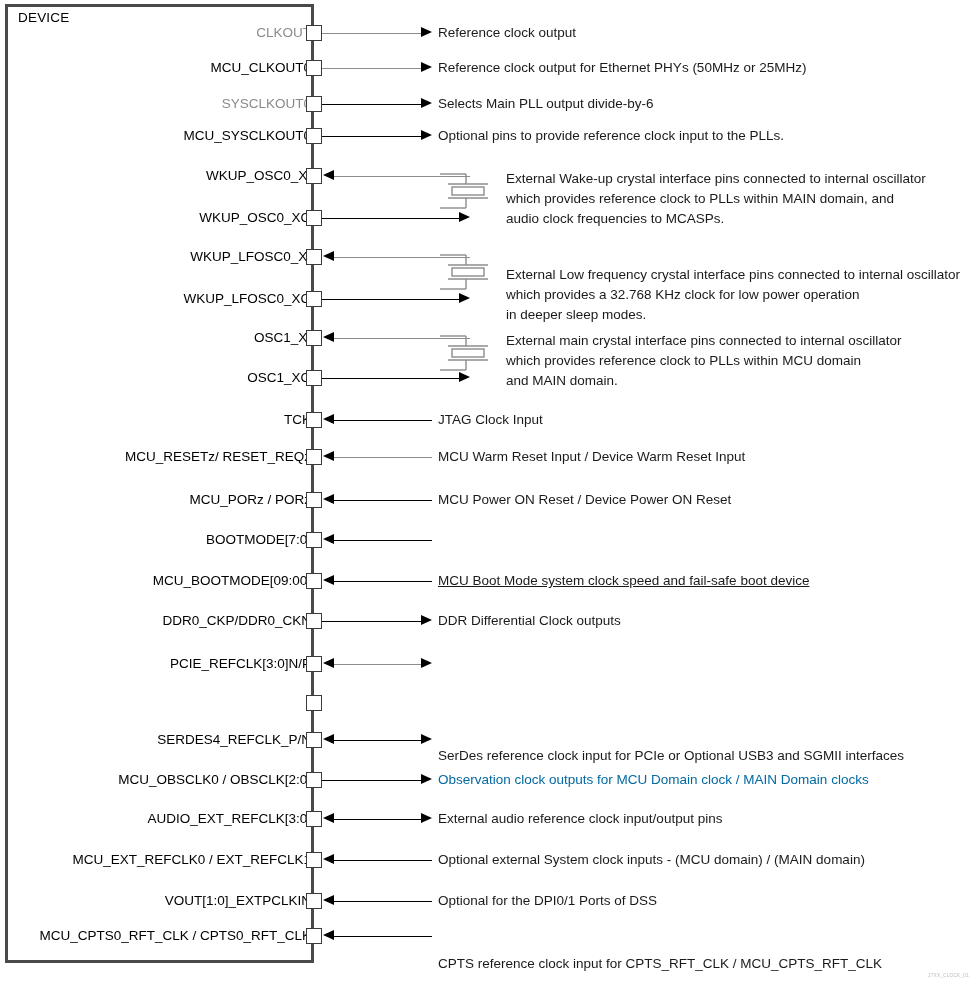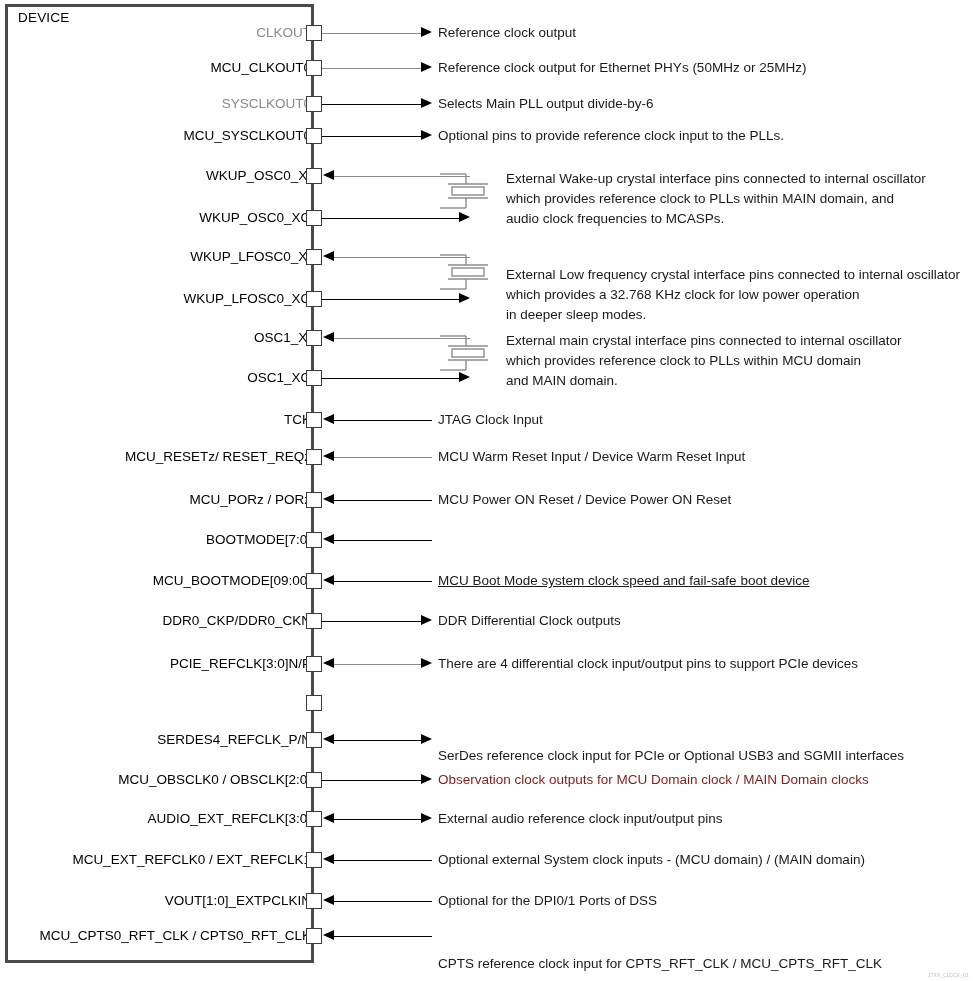--- a/index.html
+++ b/index.html
@@ -90,21 +90,21 @@
 
   
   .desc{
     position:absolute;
     left:438px;
     font-size:13.5px;
     line-height:20px;
     color:#1a1a1a;
     white-space:nowrap;
   }
-  .desc.gray{ color:#7f1d1d; }
+  .desc.gray{ color:#0369a1; }
 
   .desc-block{
     position:absolute;
     left:506px;
     font-size:13.5px;
     line-height:20px;
     color:#1a1a1a;
     white-space:nowrap;
   }
 
@@ -238,21 +238,20 @@
         <div class="wire" style="left: 322px; width: 99px;"></div>
         <div class="arrow-r" style="left: 421px;"></div>
         <div class="desc" style="top: 0px; line-height: 18px;">DDR Differential Clock outputs</div>
       </div>
       <div class="row" style="top: 655px;">
         <div class="pin-label">PCIE_REFCLK[3:0]N/P</div>
         <div class="pin-box"></div>
         <div class="wire gray" style="left: 334px; width: 87px;"></div>
         <div class="arrow-r" style="left: 421px;"></div>
         <div class="arrow-l" style="left: 323px;"></div>
-        <div class="desc" style="top: 0px; line-height: 18px;">There are 4 differential clock input/output pins to support PCIe devices</div>
       </div>
       <div class="row" style="top: 694px;">
         <div class="pin-box"></div>
       </div>
       <div class="row" style="top: 731px;">
         <div class="pin-label">SERDES4_REFCLK_P/N</div>
         <div class="pin-box"></div>
         <div class="wire" style="left: 334px; width: 87px;"></div>
         <div class="arrow-r" style="left: 421px;"></div>
         <div class="arrow-l" style="left: 323px;"></div>

